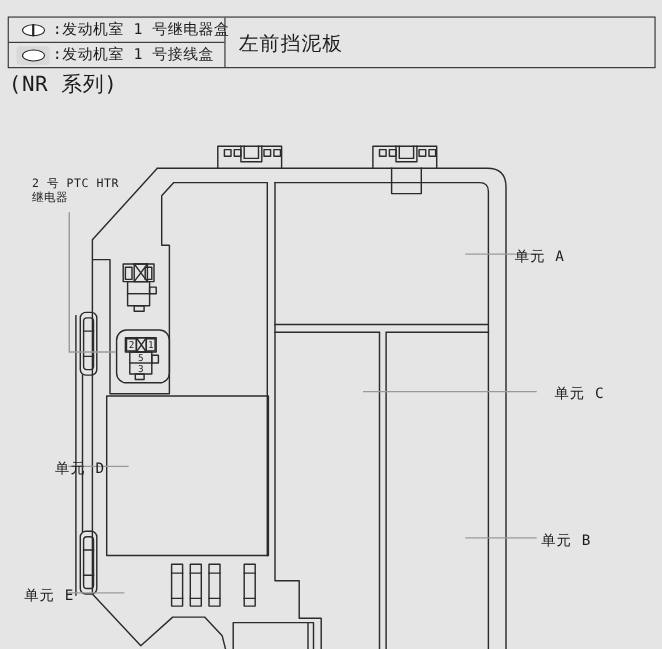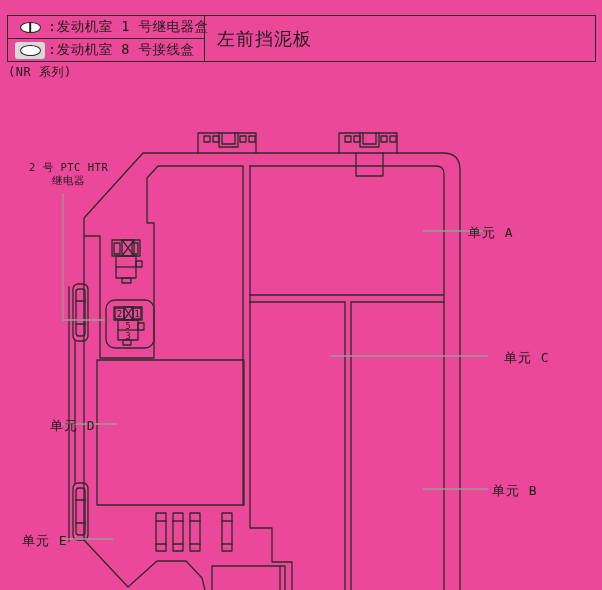--- a/index.html
+++ b/index.html
@@ -1,36 +1,36 @@
 <!DOCTYPE html>
 <html><head>
 <meta charset="utf-8">
 <style>
   html,body{margin:0;padding:0;background:#ffffff;}
   .canvas{
-    position:relative;width:602px;height:590px;background:#ec4899;overflow:hidden;
+    position:relative;width:602px;height:590px;background:#e5e5e5;overflow:hidden;
     font-family:"DejaVu Sans Mono","Liberation Mono",monospace;color:#1c1c1c;
   }
   
   .legend{
     position:absolute;left:7px;top:15px;width:589px;height:47px;
     border:1.5px solid #2b2b2b;box-sizing:border-box;display:flex;
   }
   .legend-left{width:197px;border-right:1.5px solid #2b2b2b;box-sizing:border-box;display:flex;flex-direction:column;}
   .legend-row{flex:1;display:flex;align-items:center;box-sizing:border-box;padding-left:7px;}
   .legend-row.first{border-bottom:1.5px solid #2b2b2b;}
   .legend-label{font-size:13.5px;letter-spacing:0.5px;white-space:nowrap;}
   .oval-wrap{width:30px;height:17px;display:flex;align-items:center;justify-content:center;margin-right:3px;flex:0 0 auto;}
   .oval-wrap.shaded{background:#d9d9d9;border-radius:3px;}
   .oval{position:relative;width:21px;height:11px;border:1.7px solid #222;border-radius:50%;box-sizing:border-box;background:#fff;}
   .oval .bar{position:absolute;left:50%;top:-1px;bottom:-1px;width:1.6px;background:#222;transform:translateX(-50%);}
   .legend-right{flex:1;display:flex;align-items:center;padding-left:12px;font-size:18px;letter-spacing:1px;}
-  .series-note{position:absolute;left:8px;top:64px;font-size:12px;letter-spacing:0.5px;}
+  .series-note{position:absolute;left:8px;top:64px;font-size:19px;letter-spacing:0.5px;}
   
-  .dlabel{position:absolute;font-size:13px;letter-spacing:1px;white-space:nowrap;text-align:center;}
+  .dlabel{position:absolute;font-size:13px;letter-spacing:1px;white-space:nowrap;}
   .dlabel.small{font-size:10.5px;line-height:13px;letter-spacing:0.5px;}
   svg{position:absolute;left:0;top:0;}
 </style>
 </head>
 <body>
 
 <div class="canvas">
 
   <div class="legend">
     <div class="legend-left">
@@ -39,21 +39,21 @@
           <span class="oval">
               <span class="bar"></span>
             </span>
         </span>
         <span class="legend-label">:发动机室 1 号继电器盒</span>
       </div>
       <div class="legend-row">
         <span class="oval-wrap shaded">
           <span class="oval"></span>
         </span>
-        <span class="legend-label">:发动机室 8 号接线盒</span>
+        <span class="legend-label">:发动机室 1 号接线盒</span>
       </div>
     </div>
     <div class="legend-right">左前挡泥板</div>
   </div>
   <div class="series-note">(NR 系列)</div>
 
   <svg width="602" height="590" viewBox="0 0 602 590">
     <g fill="none" stroke="#2b2b2b" stroke-width="1.3" stroke-linejoin="round" stroke-linecap="square">
 
       <path d="M143,153 L443,153 Q460,153 460,170 L460,590

